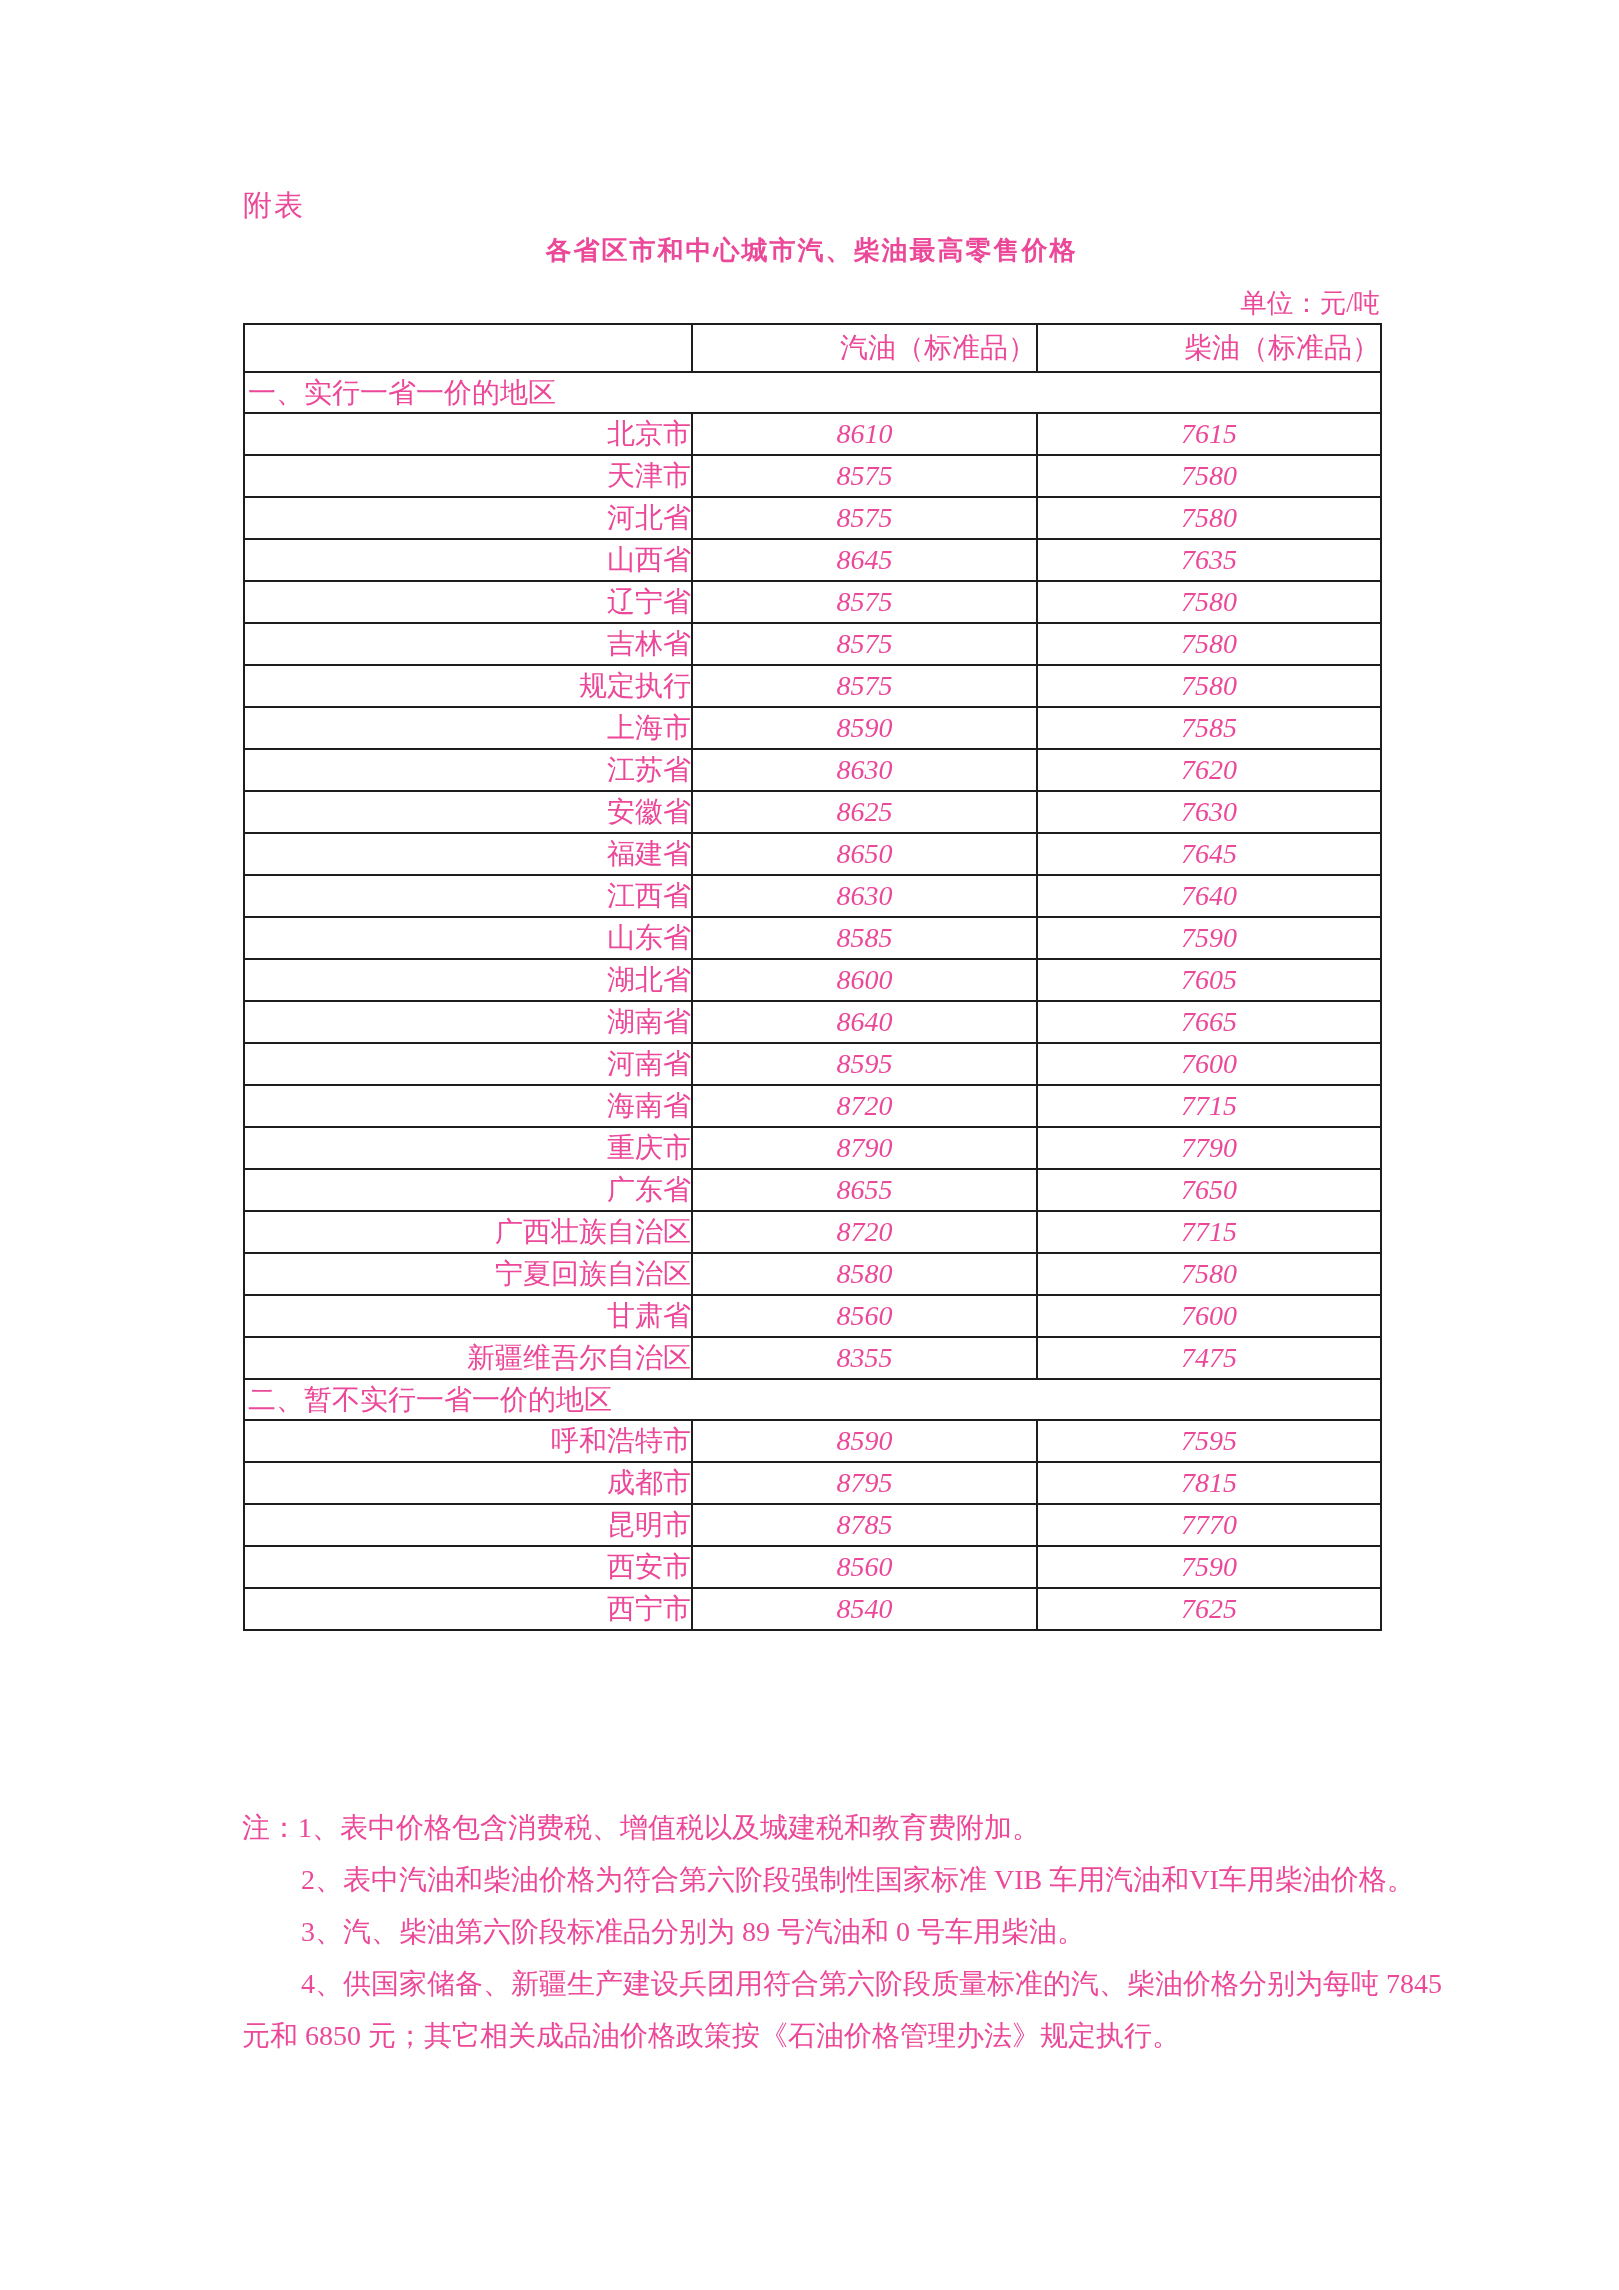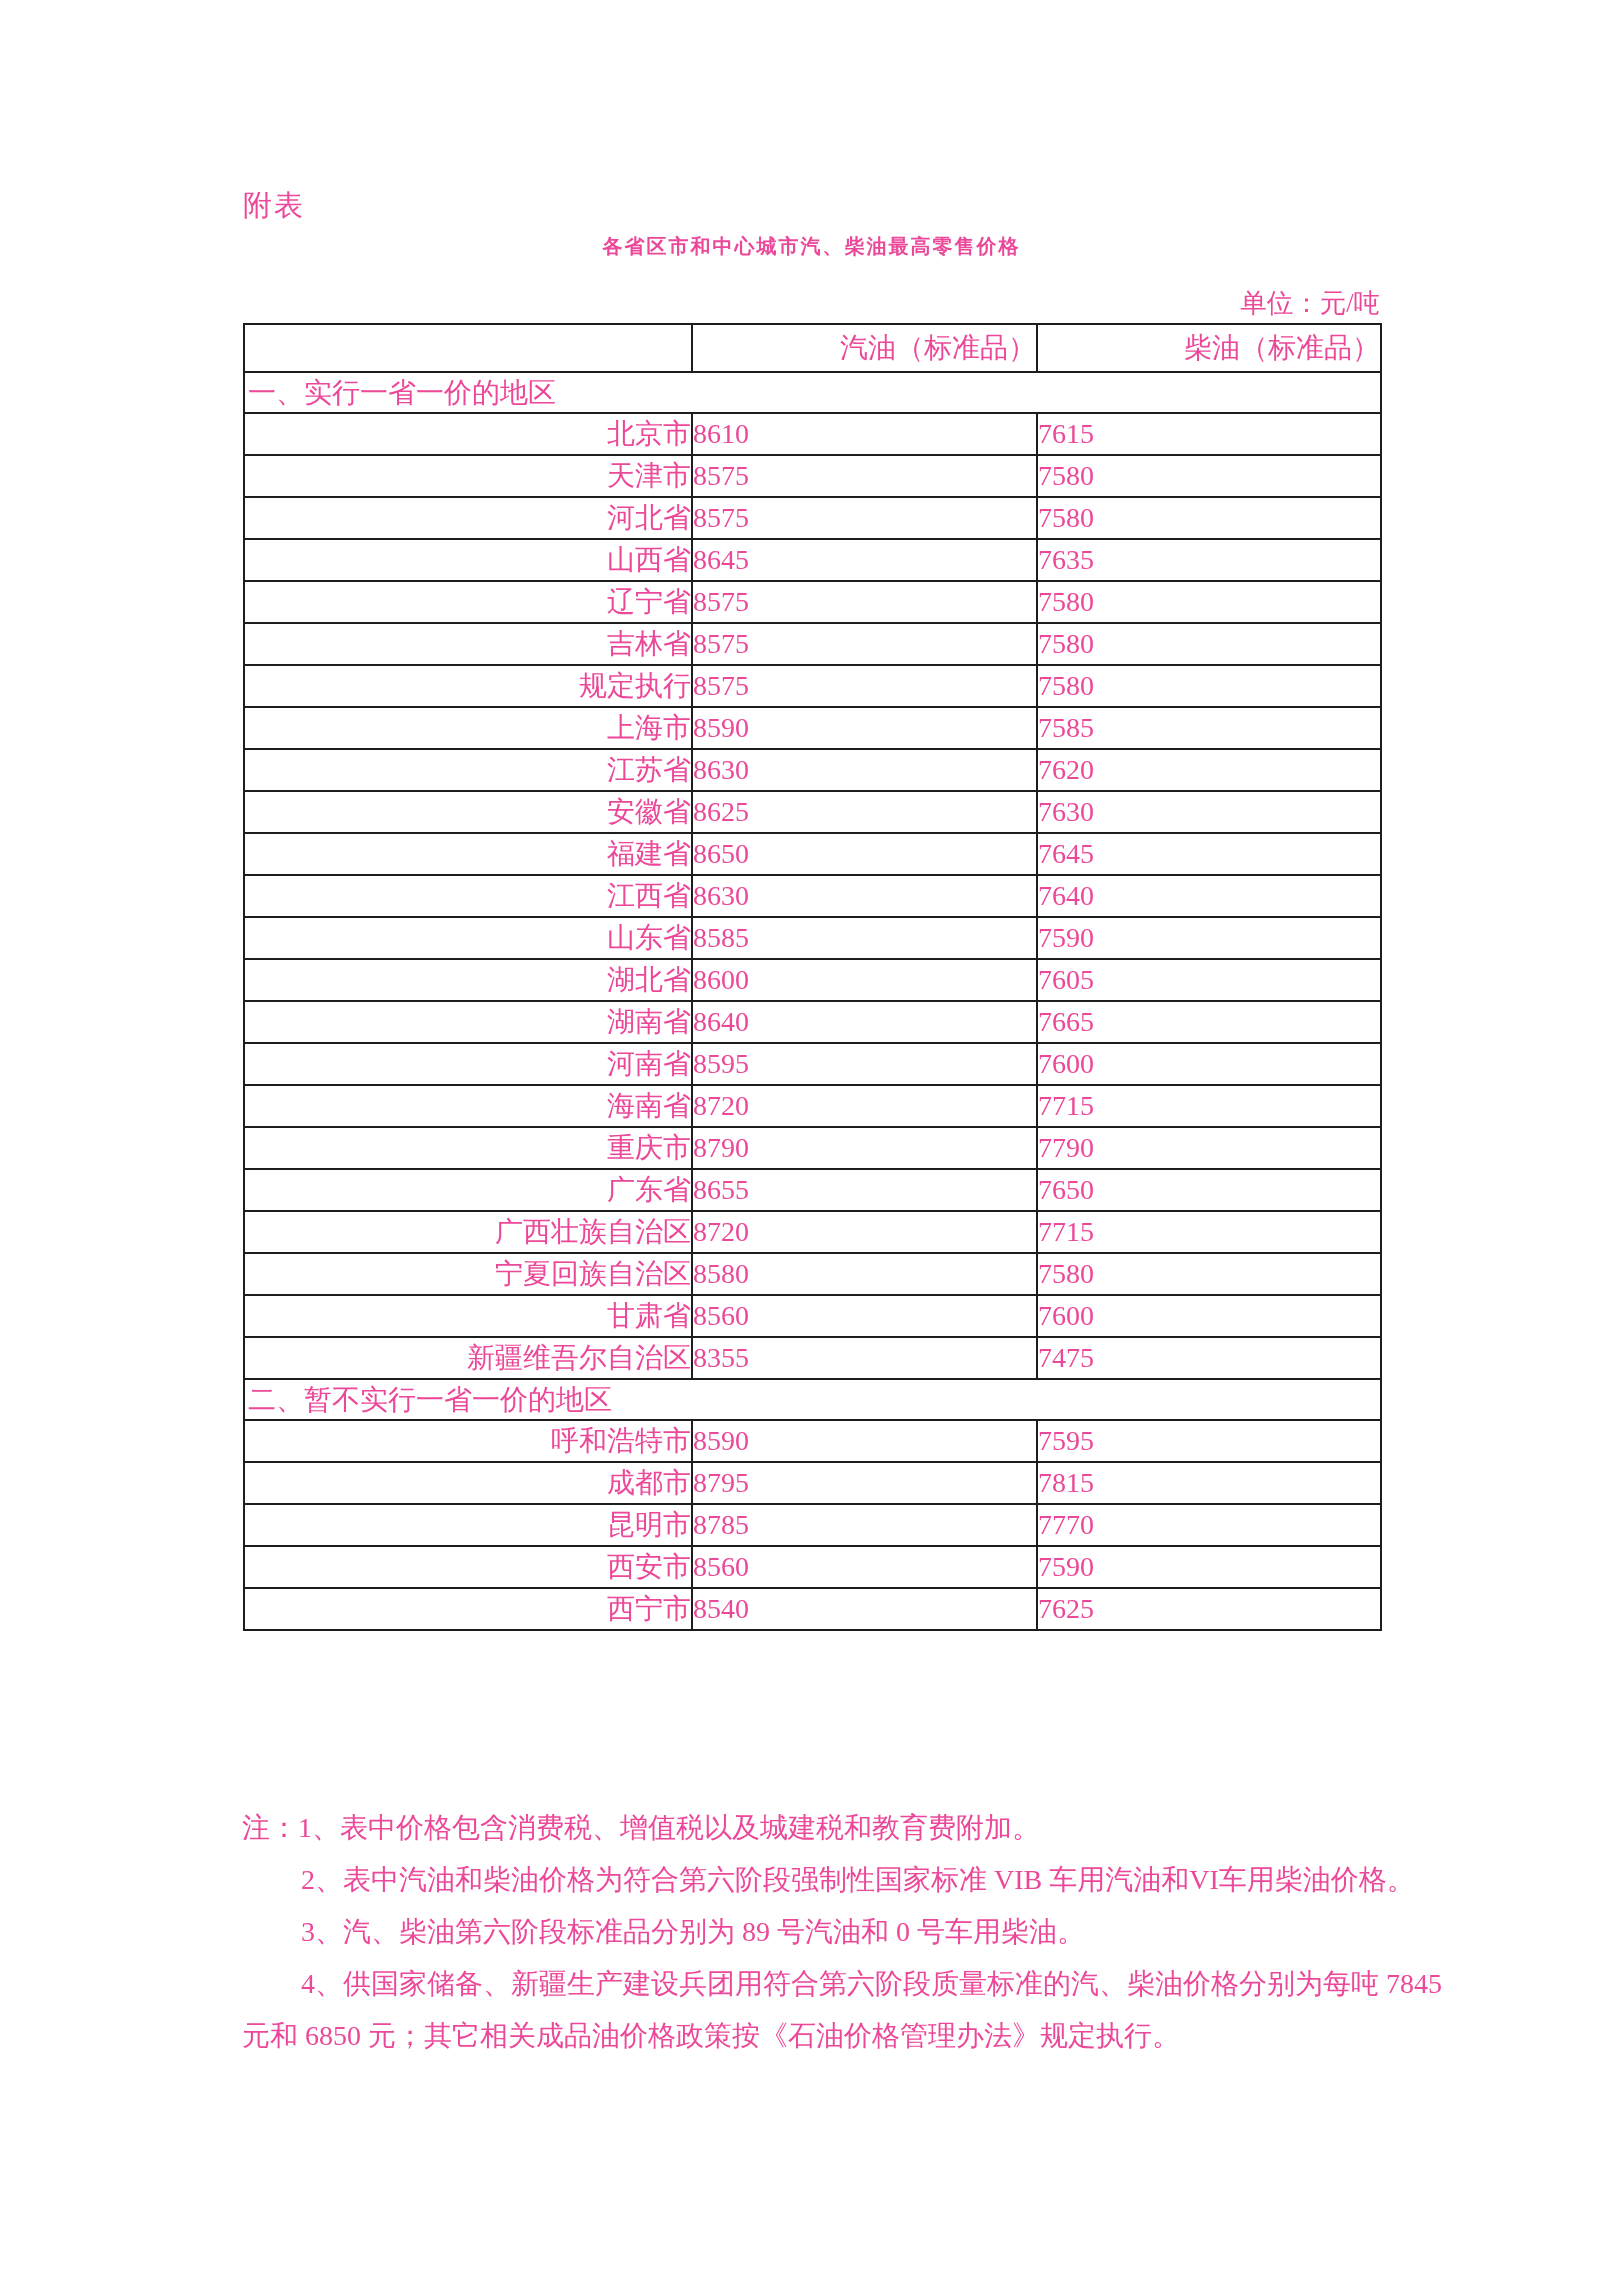--- a/index.html
+++ b/index.html
@@ -22,21 +22,21 @@
     top: 186px;
     font-size: 29px;
     letter-spacing: 2px;
   }
   .doc-title {
     position: absolute;
     left: 243px;
     top: 233px;
     width: 1137px;
     text-align: center;
-    font-size: 20px;
+    font-size: 26px;
     font-weight: bold;
     letter-spacing: 2px;
     font-family: "Liberation Sans", "DejaVu Sans", sans-serif;
   }
   .unit {
     position: absolute;
     left: 243px;
     top: 285px;
     width: 1137px;
     text-align: right;
@@ -75,21 +75,21 @@
     text-align: left;
     padding-left: 2.9px;
     border-top: 2.9px solid #1d1d1d;
     border-bottom: 2.9px solid #1d1d1d;
   }
   tr.data-row td { height: 40px; }
   tr.data-row td.region {
     text-align: right;
     padding-left: 92px;
   }
-  tr.data-row td.num { text-align: left; }
+  tr.data-row td.num { text-align: center; font-style: italic; }
   .notes {
     position: absolute;
     left: 242px;
     top: 1802px;
     width: 1225px;
     font-size: 28px;
     line-height: 52px;
   }
   .notes p {
     margin: 0;

